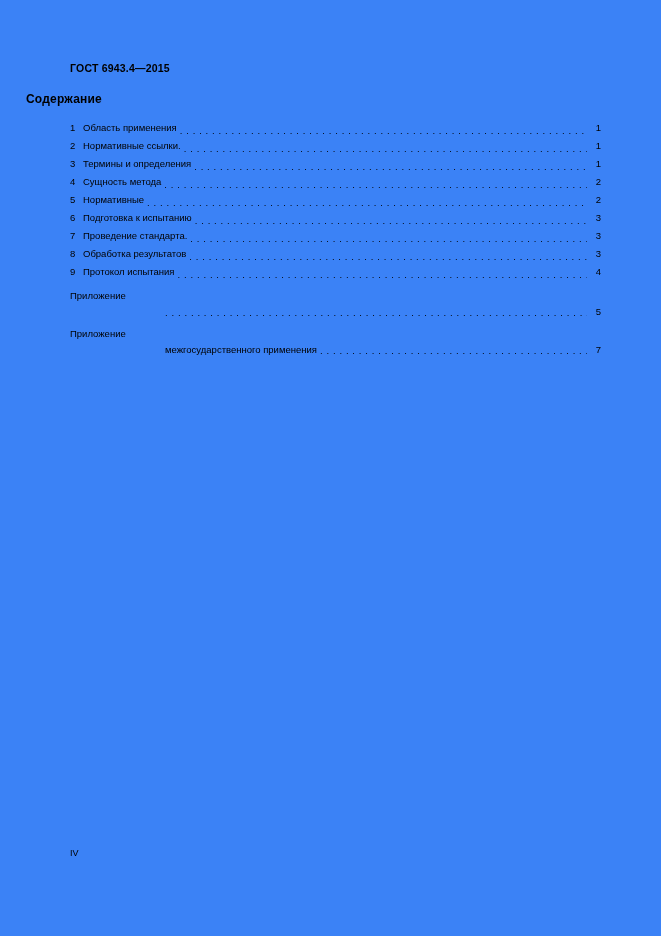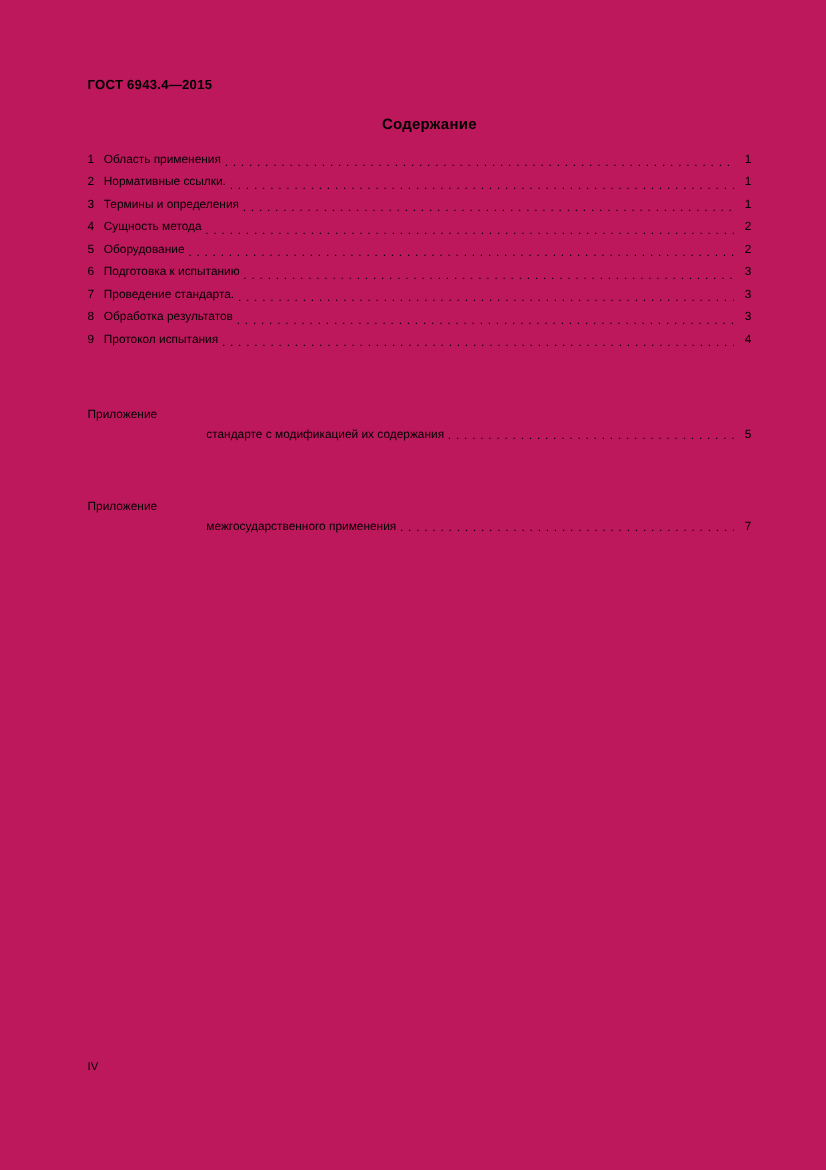--- a/index.html
+++ b/index.html
@@ -11,39 +11,39 @@
     width: 661px;
     height: 936px;
     position: relative;
     font-family: "Liberation Sans", sans-serif;
     color: #000000;
     overflow: hidden;
   }
   .page {
     position: absolute;
     inset: 0;
-    background: #be185d;
+    background: #3b82f6;
   }
   
   .doc-header {
     position: absolute;
     left: 70px;
     top: 62px;
     font-size: 10.5px;
     font-weight: bold;
     letter-spacing: 0.2px;
     white-space: nowrap;
   }
   
   .toc-title {
     position: absolute;
     left: 0;
     right: 0;
     top: 92px;
-    text-align: center;
+    text-align: left;
     font-size: 12px;
     font-weight: bold;
     letter-spacing: 0.2px;
     padding-left: 26px;
   }
   
   .toc {
     position: absolute;
     left: 70px;
     top: 119px;
@@ -96,21 +96,20 @@
     font-size: 9.5px;
     line-height: 15.5px;
   }
   .appx-line1 {
     display: flex;
     white-space: nowrap;
   }
   .appx-word {
     flex: 0 0 auto;
     width: 95px;
-    margin-top: 36px;
   }
   .appx-rest {
     flex: 1 1 auto;
   }
   .appx-line2 {
     display: flex;
     align-items: flex-end;
     white-space: nowrap;
     padding-left: 95px;
   }
@@ -160,21 +159,21 @@
 
     <div class="toc-entry numbered">
       <span class="entry-num">4</span>
       <span class="entry-label">Сущность метода</span>
       <span class="leader"></span>
       <span class="entry-page">2</span>
     </div>
 
     <div class="toc-entry numbered">
       <span class="entry-num">5</span>
-      <span class="entry-label">Оборудование</span>
+      <span class="entry-label">Нормативные</span>
       <span class="leader"></span>
       <span class="entry-page">2</span>
     </div>
 
     <div class="toc-entry numbered">
       <span class="entry-num">6</span>
       <span class="entry-label">Подготовка к испытанию</span>
       <span class="leader"></span>
       <span class="entry-page">3</span>
     </div>
@@ -198,21 +197,20 @@
       <span class="entry-label">Протокол испытания</span>
       <span class="leader"></span>
       <span class="entry-page">4</span>
     </div>
 
     <div class="toc-appendix">
       <div class="appx-line1">
         <span class="appx-word">Приложение</span>
       </div>
       <div class="appx-line2">
-        <span class="appx-cont">стандарте с модификацией их содержания</span>
         <span class="leader"></span>
         <span class="entry-page">5</span>
       </div>
     </div>
 
     <div class="toc-appendix">
       <div class="appx-line1">
         <span class="appx-word">Приложение</span>
       </div>
       <div class="appx-line2">

